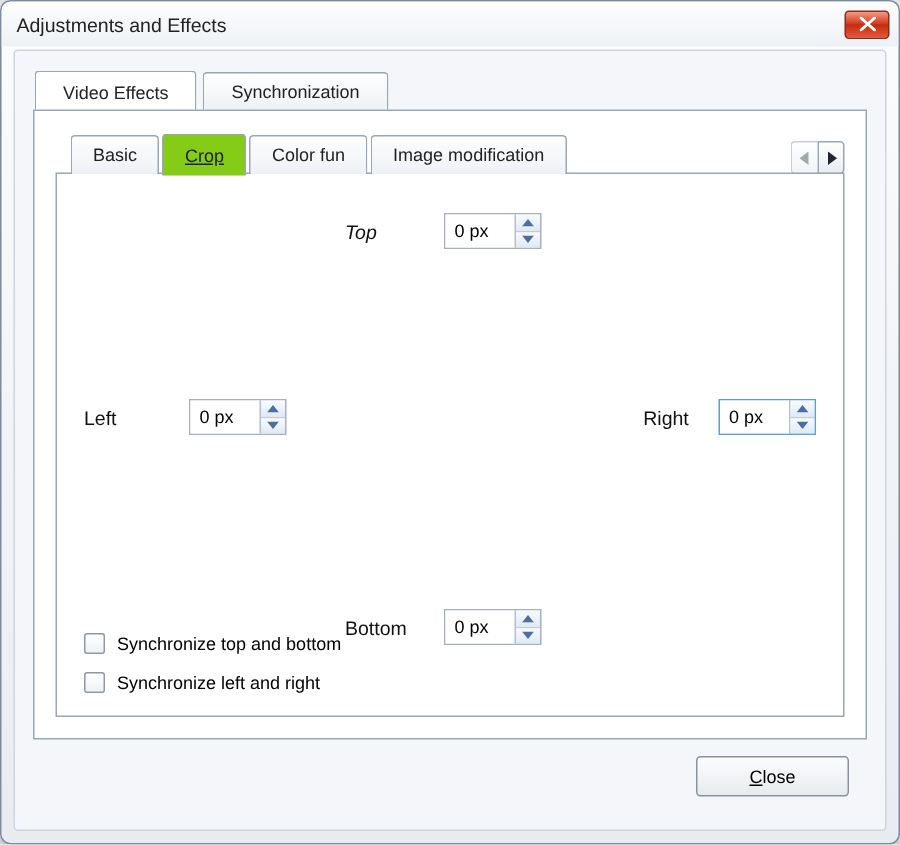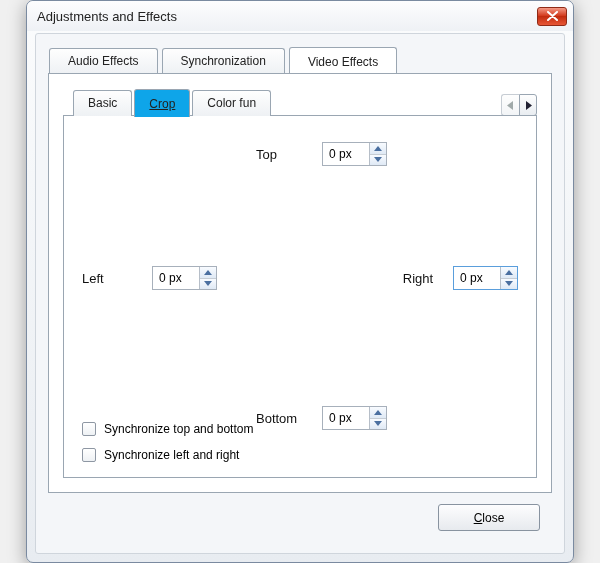--- a/index.html
+++ b/index.html
@@ -3,21 +3,21 @@
 <meta charset="utf-8">
 <style>
   * { box-sizing: border-box; }
   body {
     margin: 0;
     font-family: "Segoe UI", Tahoma, sans-serif;
     font-size: 12px;
     background: #f0f0f0;
   }
   .window {
-    width: 548px;
+    width: 600px;
     height: 563px;
     background: linear-gradient(to bottom, #fbfcfd, #e8ecf1);
     border: 1px solid #7a8aa0;
     border-radius: 7px;
     box-shadow: 0 4px 18px rgba(0,0,0,0.35);
     margin: 0 auto;
     position: relative;
     overflow: hidden;
   }
   .titlebar {
@@ -103,21 +103,21 @@
     border-radius: 3px 3px 0 0;
     background: linear-gradient(to bottom, #fefefe, #eef1f4);
     color: #222;
     cursor: pointer;
     font-size: 12px;
     margin-right: 2px;
     white-space: nowrap;
     position: relative;
   }
   .subtab.active {
-    background: #0ea5e9;
+    background: #84cc16;
     padding-top: 7px;
     top: 1px;
     z-index: 4;
     text-decoration: underline;
   }
   .scroll-btns {
     display:flex; gap:0; margin-left:auto; align-items:center;
     height: 22px;
   }
   .scroll-btn {
@@ -187,50 +187,50 @@
       <svg width="11" height="10" viewBox="0 0 11 10">
         <path d="M1 1 L10 9 M10 1 L1 9" stroke="#fff" stroke-width="2" stroke-linecap="round"></path>
       </svg>
     </div>
   </div>
 
   <div class="body">
     <div class="ptabs-wrap">
 
       <div class="ptabs">
-        <div class="ptab">Audio Effects</div>
+        <div class="ptab active">Video Effects</div>
         <div class="ptab">Synchronization</div>
-        <div class="ptab active">Video Effects</div>
       </div>
 
       <div class="ptab-panel">
 
         <div class="subtabs-row">
           <div class="subtab">Basic</div>
           <div class="subtab active">Crop</div>
           <div class="subtab">Color fun</div>
+          <div class="subtab">Image modification</div>
           <div class="scroll-btns">
             <div class="scroll-btn disabled">
               <svg width="7" height="9" viewBox="0 0 7 9">
                   <polygon points="6,0 6,9 0,4.5" fill="#566"></polygon>
                 </svg>
             </div>
             <div class="scroll-btn">
               <svg width="7" height="9" viewBox="0 0 7 9">
                   <polygon points="1,0 1,9 7,4.5" fill="#223"></polygon>
                 </svg>
             </div>
           </div>
         </div>
 
         <div class="subpanel">
           <div class="crop-area">
 
             <div class="field" style="left:174px; top:4px;">
-              <div class="lbl" style="width:56px;">Top</div>
+              <div class="lbl" style="width:56px;font-style:italic;">Top</div>
               <div class="spin">
                 <input value="0 px" style="">
                 <div class="btns">
                   <div class="b">
                       <svg width="8" height="5">
                         <polygon points="4,0 8,5 0,5"></polygon>
                       </svg>
                     </div>
                   <div class="b">
                       <svg width="8" height="5">

